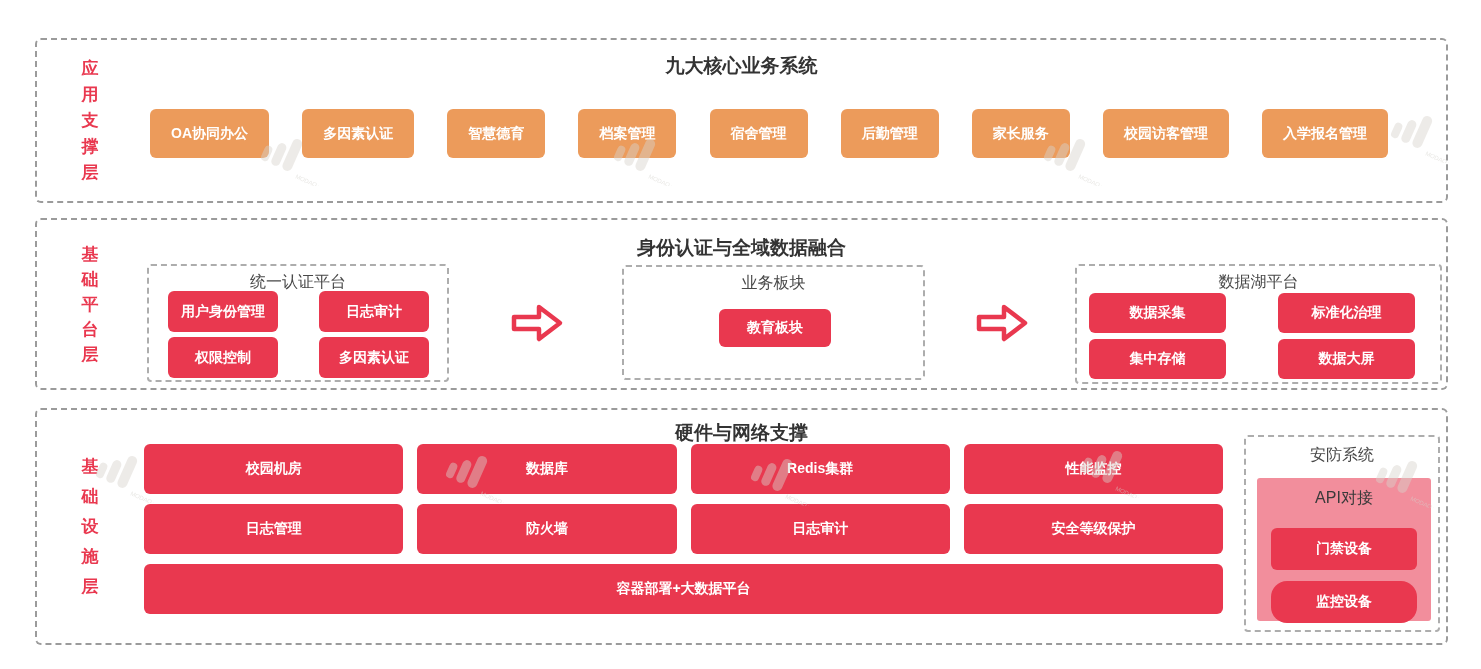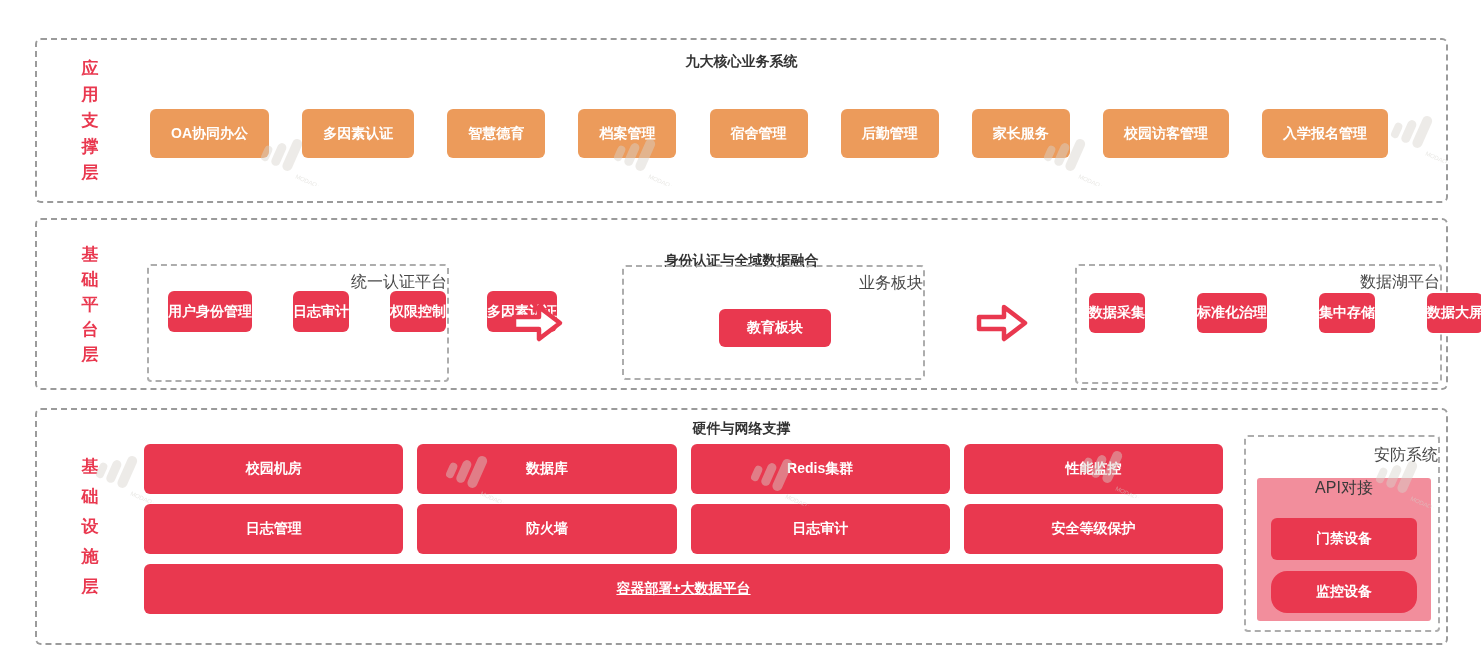--- a/index.html
+++ b/index.html
@@ -24,63 +24,63 @@
   .vlabel{
     position:absolute;left:42px;top:0;bottom:0;width:22px;
     display:flex;flex-direction:column;justify-content:center;align-items:center;
     color:var(--red);font-weight:bold;font-size:17px;line-height:1;
   }
   .vlabel.g9{gap:9px}
   .vlabel.g8{gap:8px}
   .vlabel.g13{gap:13px}
   .layer-title{
     position:absolute;left:0;right:0;text-align:center;
-    font-size:14px;font-weight:bold;color:var(--title);
+    font-size:19px;font-weight:bold;color:var(--title);
   }
   .btn{
     display:flex;align-items:center;justify-content:center;
     color:#ffffff;font-size:14px;font-weight:bold;white-space:nowrap;
     border-radius:6px;background:var(--red);
   }
   .btn.orange{background:var(--orange);}
   .sys-row{
     position:absolute;left:113px;right:58px;top:69px;height:49px;
     display:flex;justify-content:space-between;
   }
   .sys-row .btn{height:49px;padding:12px 21px;}
   .subbox{
     position:absolute;border:2px dashed var(--dash-light);border-radius:4px;
   }
   .subbox-title{
-    position:absolute;left:0;right:0;top:6px;text-align:right;
+    position:absolute;left:0;right:0;top:6px;text-align:center;
     font-size:16px;color:var(--subtitle);
   }
   .grid2{
-    position:absolute;display:grid;grid-template-columns:1fr 1fr 1fr 1fr;
+    position:absolute;display:grid;grid-template-columns:1fr 1fr;
   }
   .auth-grid{left:19px;right:18px;top:25px;column-gap:41px;row-gap:5px;}
   .auth-grid .btn{height:41px;}
   .lake-grid{left:12px;right:25px;top:27px;column-gap:52px;row-gap:6px;}
   .lake-grid .btn{height:40px;}
   .edu-btn{position:absolute;left:95px;top:42px;width:112px;height:38px;}
   .arrow{position:absolute;width:54px;height:42px;}
   .infra-grid{
     position:absolute;left:107px;top:34px;width:1079px;
     display:grid;grid-template-columns:repeat(4,1fr);
     column-gap:14px;row-gap:10px;text-align:right;
   }
   .infra-grid .btn{height:50px;}
-  .infra-grid .wide{grid-column:1 / span 4;height:50px;text-decoration:underline;}
+  .infra-grid .wide{grid-column:1 / span 4;height:50px;}
   .security{position:absolute;left:1207px;top:25px;width:196px;height:197px;
     border:2px dashed var(--dash-light);border-radius:4px;}
   .pink-panel{
     position:absolute;left:11px;top:41px;width:174px;height:143px;
     background:var(--pink);border-radius:3px;
   }
-  .pink-title{text-align:center;font-size:16px;color:#3a3a3a;padding-top:0;}
+  .pink-title{text-align:center;font-size:16px;color:#3a3a3a;padding-top:10px;}
   .pink-panel .btn{width:146px;height:42px;margin:0 auto;}
   .pink-panel .btn.first{margin-top:19px;}
   .pink-panel .btn.second{margin-top:11px;border-radius:16px;}
   .wm{position:absolute;pointer-events:none;}
 </style>
 </head>
 <body>
 
 <div class="layer" style="top:38px;height:165px;">
   <div class="vlabel g9">
@@ -105,21 +105,21 @@
 </div>
 
 <div class="layer" style="top:218px;height:172px;">
   <div class="vlabel g8">
     <span>基</span>
     <span>础</span>
     <span>平</span>
     <span>台</span>
     <span>层</span>
   </div>
-  <div class="layer-title" style="top:32px;text-align:center;">身份认证与全域数据融合</div>
+  <div class="layer-title" style="top:15px;text-align:center;">身份认证与全域数据融合</div>
 
   <div class="subbox" style="left:110px;top:44px;width:302px;height:118px;">
     <div class="subbox-title">统一认证平台</div>
     <div class="grid2 auth-grid">
       <div class="btn">用户身份管理</div>
       <div class="btn">日志审计</div>
       <div class="btn">权限控制</div>
       <div class="btn">多因素认证</div>
     </div>
   </div>

